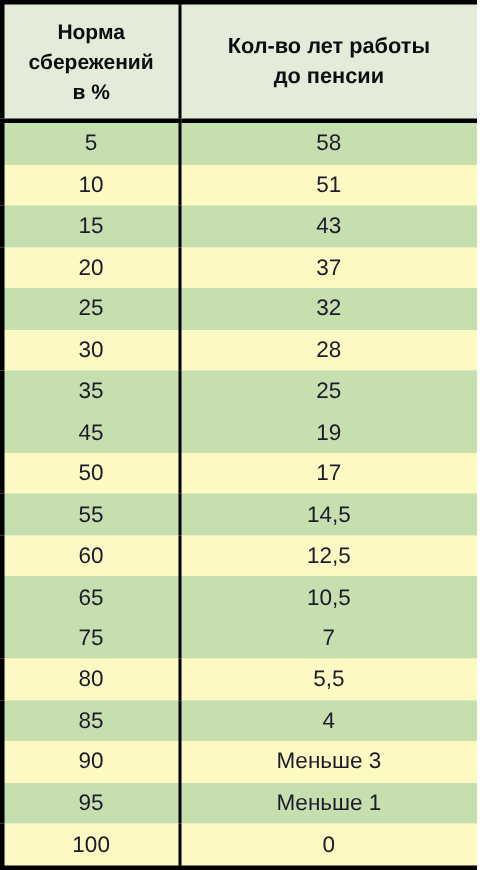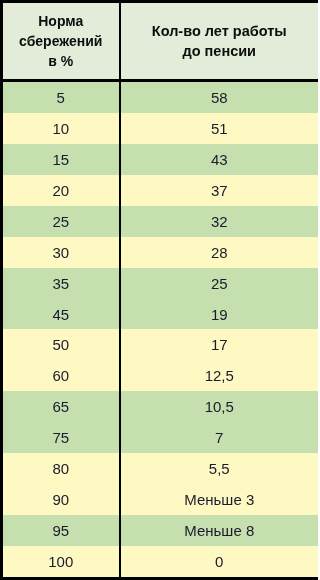--- a/index.html
+++ b/index.html
@@ -124,42 +124,50 @@
         <td class="years-cell">25</td>
       </tr>
       <tr class="row-dark">
         <td class="rate-cell">45</td>
         <td class="years-cell">19</td>
       </tr>
       <tr class="row-light">
         <td class="rate-cell">50</td>
         <td class="years-cell">17</td>
       </tr>
+      <tr class="row-dark">
+        <td class="rate-cell">55</td>
+        <td class="years-cell">14,5</td>
+      </tr>
       <tr class="row-light">
         <td class="rate-cell">60</td>
         <td class="years-cell">12,5</td>
       </tr>
       <tr class="row-dark">
         <td class="rate-cell">65</td>
         <td class="years-cell">10,5</td>
       </tr>
       <tr class="row-dark">
         <td class="rate-cell">75</td>
         <td class="years-cell">7</td>
       </tr>
       <tr class="row-light">
         <td class="rate-cell">80</td>
         <td class="years-cell">5,5</td>
       </tr>
+      <tr class="row-dark">
+        <td class="rate-cell">85</td>
+        <td class="years-cell">4</td>
+      </tr>
       <tr class="row-light">
         <td class="rate-cell">90</td>
         <td class="years-cell">Меньше 3</td>
       </tr>
       <tr class="row-dark">
         <td class="rate-cell">95</td>
-        <td class="years-cell">Меньше 8</td>
+        <td class="years-cell">Меньше 1</td>
       </tr>
       <tr class="row-light">
         <td class="rate-cell">100</td>
         <td class="years-cell">0</td>
       </tr>
     </tbody>
 </table>
 
 </body></html>

